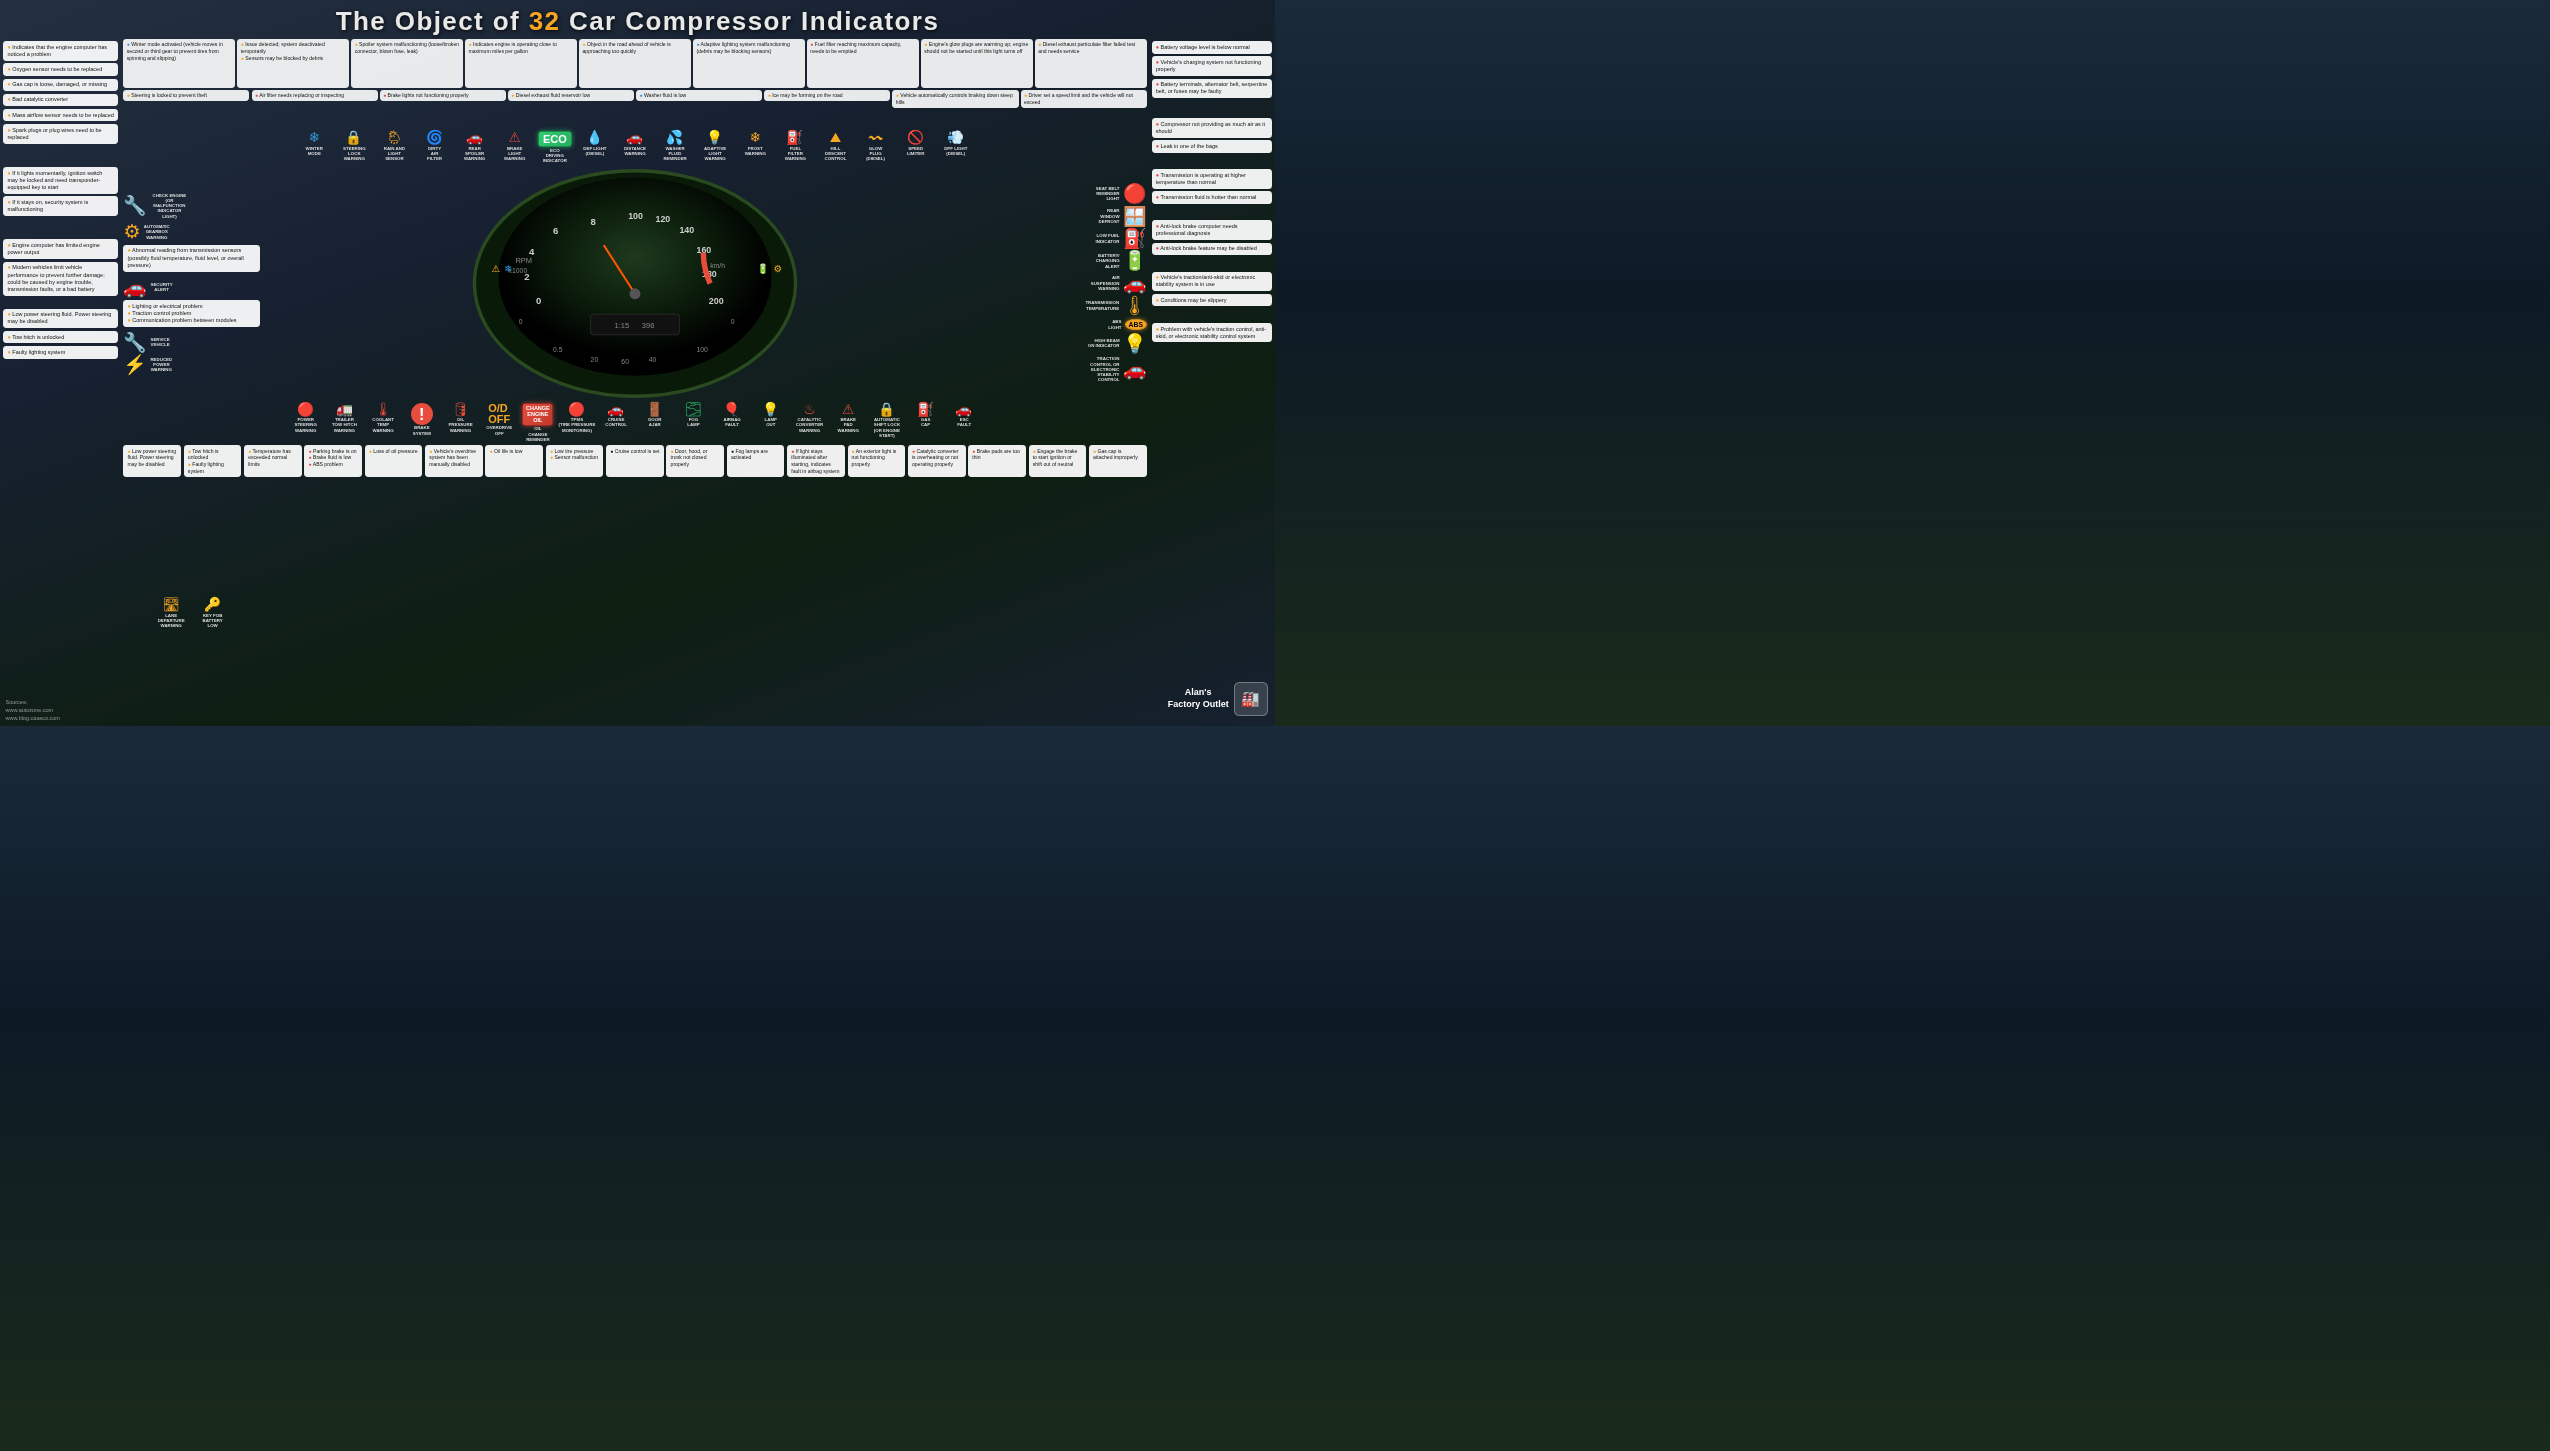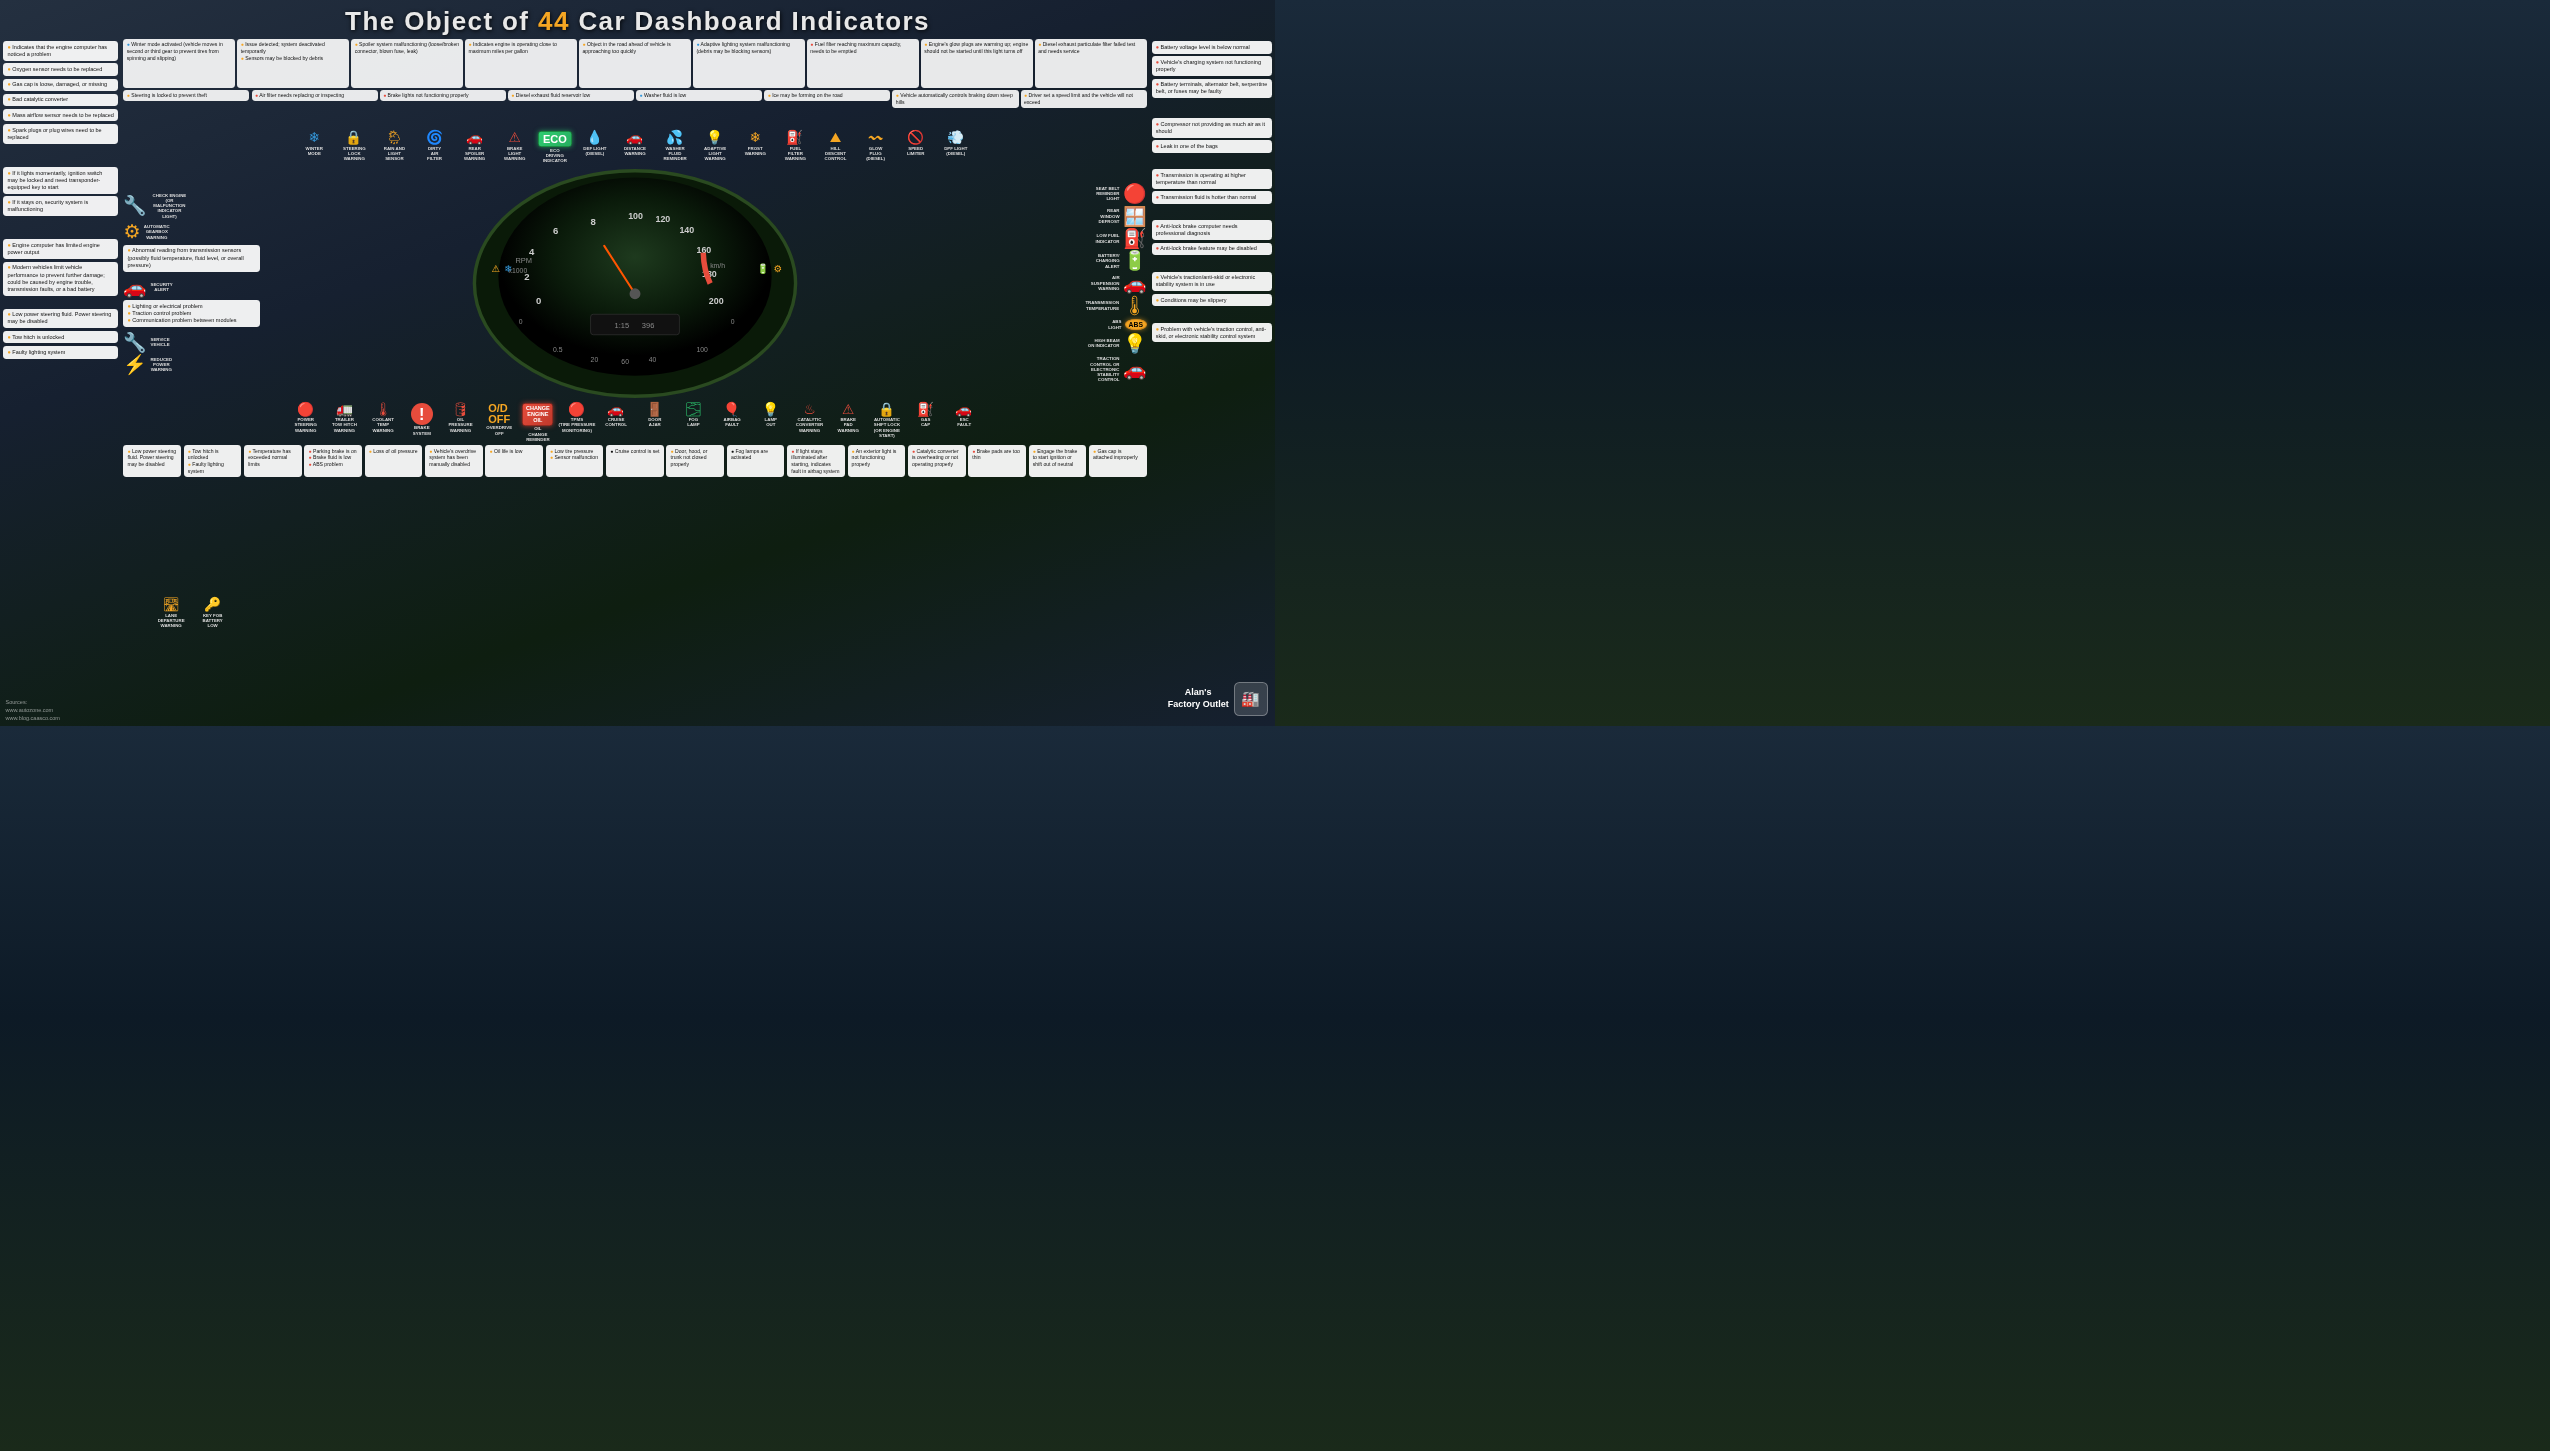--- a/index.html
+++ b/index.html
@@ -171,21 +171,21 @@
       font-size: 6.8px;
       box-shadow: 0 0 5.5px rgba(245,166,35,0.6);
     }
   </style>
 </head>
 <body>
 
 <div class="page-wrapper">
 
   <div class="abs-title">
-    <span>The Object of </span><span class="num">44</span><span> Car Dashboard Indicators</span>
+    <span>The Object of </span><span class="num">32</span><span> Car Compressor Indicators</span>
   </div>
 
   <div class="left-col">
 
     <div class="cb">
       <span class="dot-yellow">●</span> Indicates that the engine computer has noticed a problem
     </div>
     <div class="cb">
       <span class="dot-yellow">●</span> Oxygen sensor needs to be replaced
     </div>

